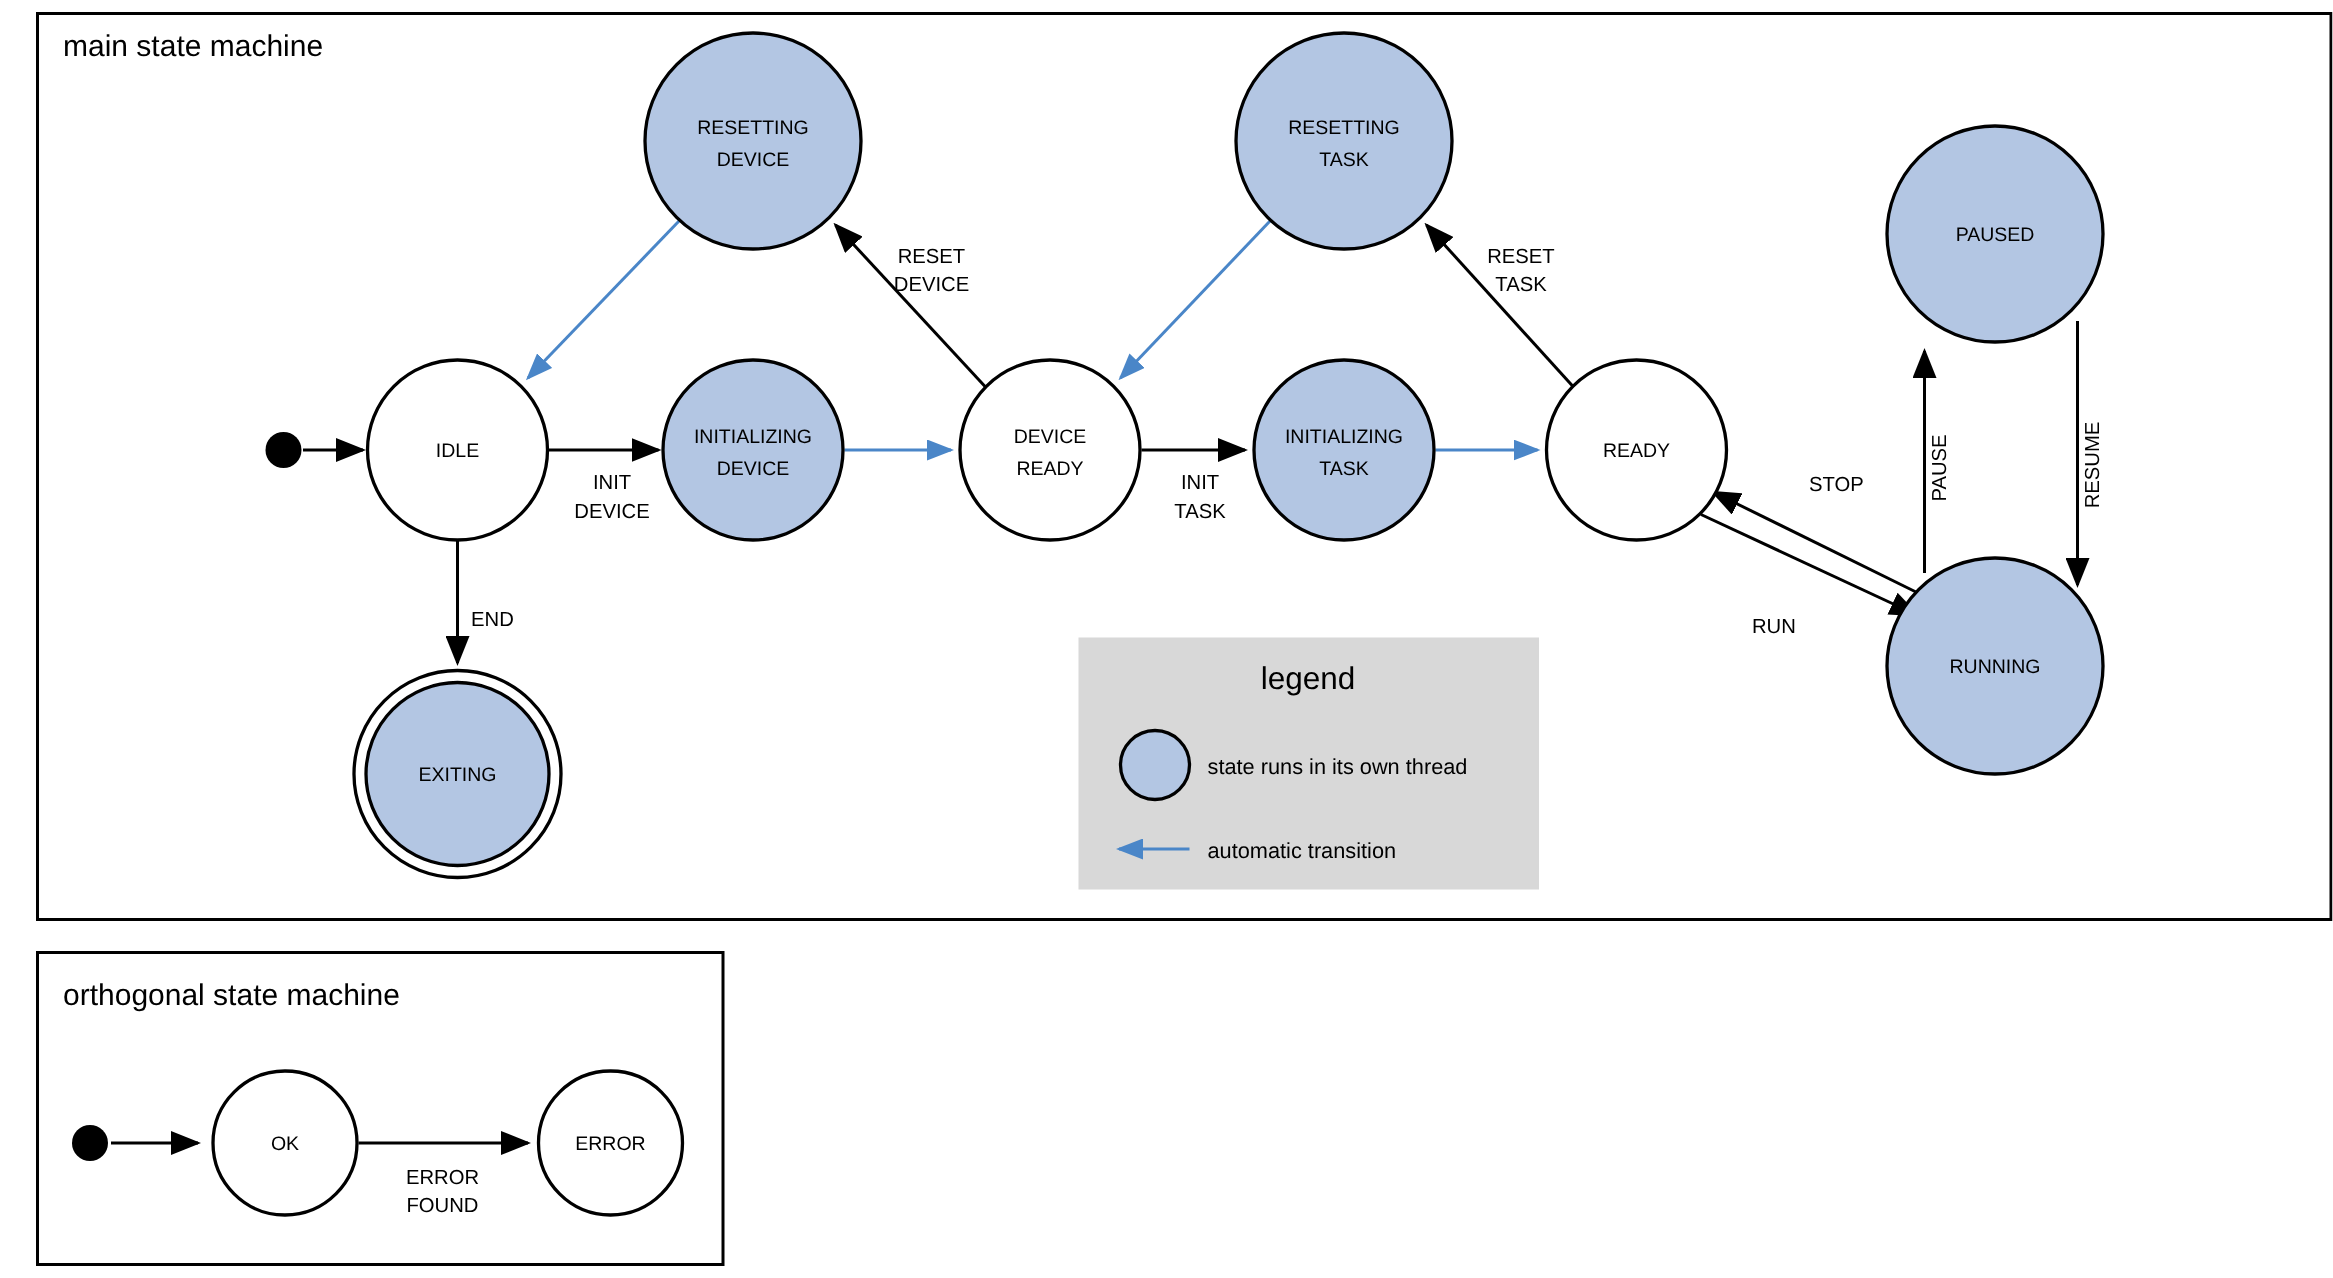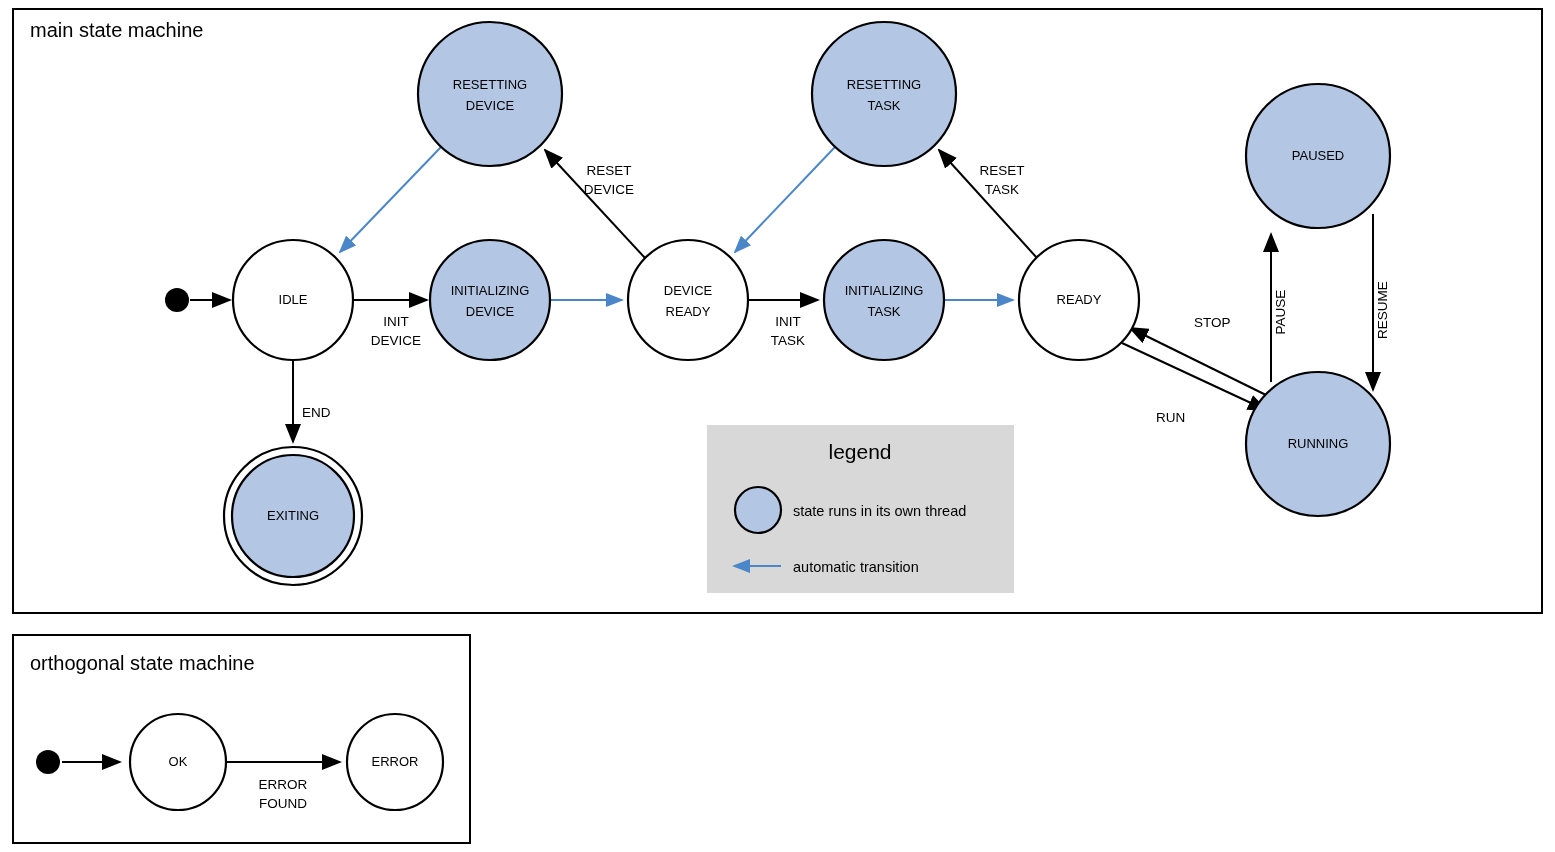--- a/index.html
+++ b/index.html
@@ -10,21 +10,21 @@
   }
   body {
     width: 1555px;
     height: 852px;
     font-family: "Liberation Sans", sans-serif;
     position: relative;
     overflow: hidden;
   }
   #stage {
     position: absolute;
-    left: 4px;
+    left: 16px;
     top: 0;
     width: 1301px;
     height: 852px;
   }
   svg.diagram {
     position: absolute;
     left: 0;
     top: 0;
     width: 1555px;
     height: 852px;

